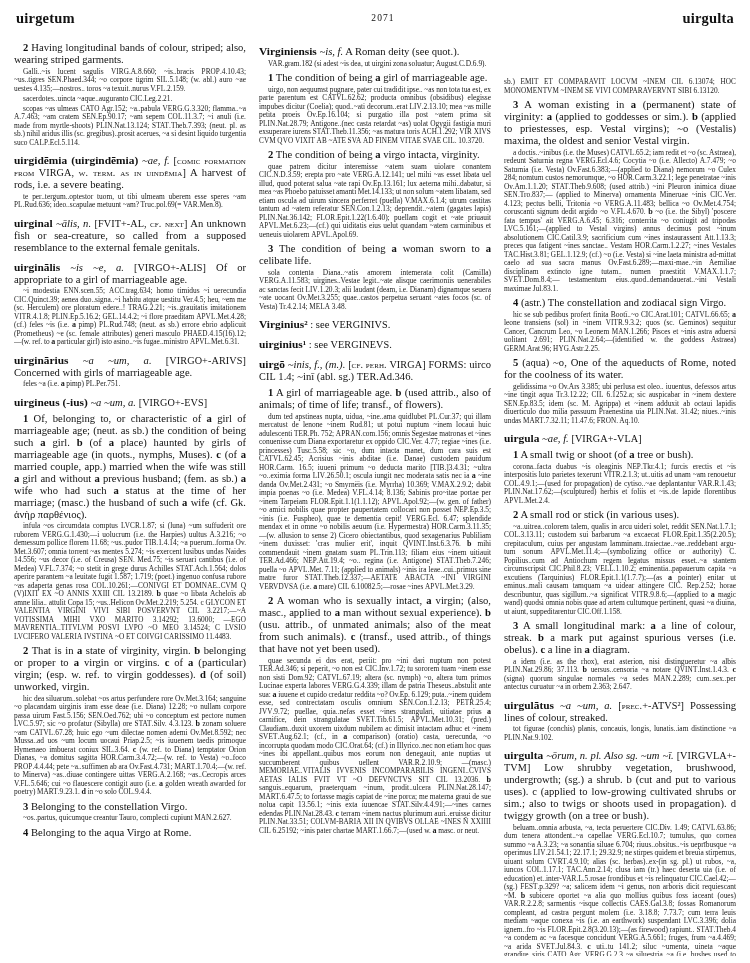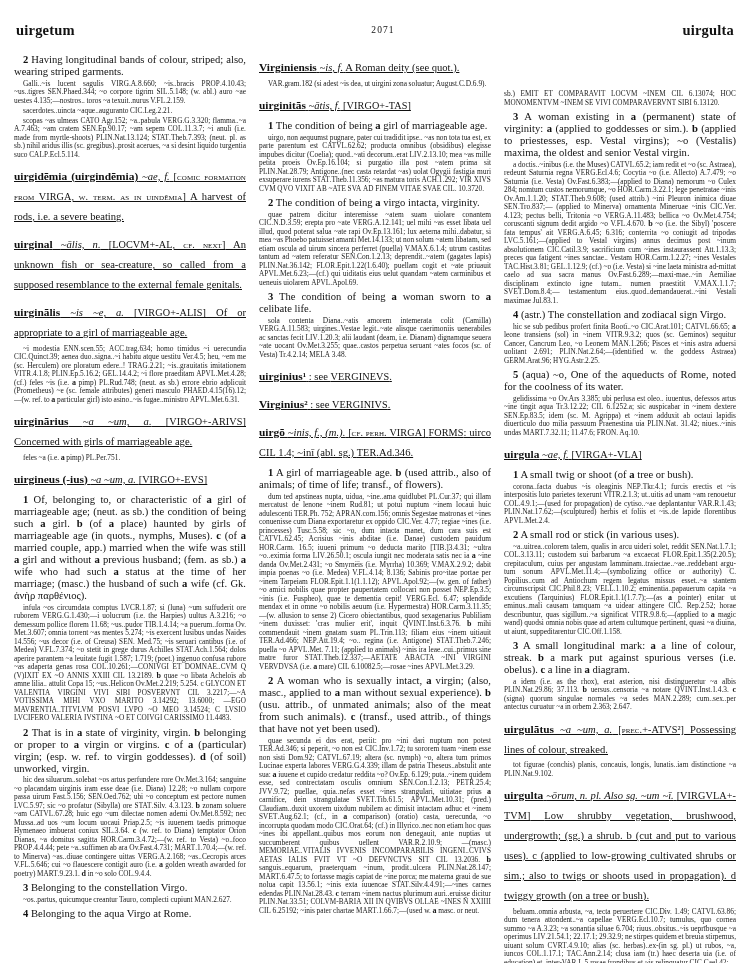--- a/index.html
+++ b/index.html
@@ -14,21 +14,21 @@
     font-family: "Liberation Serif", "DejaVu Serif", serif;
     color: #111;
     position: relative;
     overflow: hidden;
   }
   .page {
     width: 750px;
     height: 963px;
     position: relative;
     box-sizing: border-box;
-    padding: 22px 14px 8px 14px;
+    padding: 10px 14px 8px 14px;
   }
 
   
   .runhead {
     position: relative;
     height: 22px;
     margin-bottom: 6px;
   }
   .runhead .rh-left {
     position: absolute;
@@ -65,26 +65,25 @@
   .col {
     width: 232px;
     overflow: hidden;
     height: 918px;
   }
   .col + .col { margin-left: 13px; }
 
   
   .hw {
     font-size: 10.6px;
-    line-height: 20px;
+    line-height: 12.0px;
     text-align: justify;
     text-justify: inter-word;
     margin: 7px 0 0 0;
     text-indent: 0;
-    text-decoration: underline;
   }
   .sense {
     font-size: 10.6px;
     line-height: 12.0px;
     text-align: justify;
     margin: 4px 0 0 0;
     text-indent: 9px;
   }
 
   b.head {
@@ -127,46 +126,46 @@
     <div class="rh-right">uirgulta</div>
   </div>
 
   <div class="columns">
     <div class="col" id="col-0">
         <div class="sense"><span class="bno">2</span> <span>Having longitudinal bands of colour, striped; also, wearing striped garments.</span></div>
         <div class="cit">Galli..~is lucent sagulis <span class="sc">VIRG</span>.A.8.660; ~is..bracis <span class="sc">PROP</span>.4.10.43; ~us..tigres <span class="sc">SEN</span>.Phaed.344; ~o corpore tigrim <span class="sc">SIL</span>.5.148; (w. abl.) auro ~ae uestes 4.135;—nostros.. toros ~a texuit..nurus V.<span class="sc">FL</span>.2.159.</div>
         <div class="cit">sacerdotes..uincta ~aque..auguranto <span class="sc">CIC</span>.Leg.2.21.</div>
         <div class="cit">scopas ~as ulmeas <span class="sc">CATO</span> Agr.152; ~a..pabula <span class="sc">VERG</span>.G.3.320; flamma..~a A.7.463; ~am cratem <span class="sc">SEN</span>.Ep.90.17; ~am sepem <span class="sc">COL</span>.11.3.7; ~i anuli (i.e. made from myrtle-shoots) <span class="sc">PLIN</span>.Nat.13.124; <span class="sc">STAT</span>.Theb.7.393; (neut. pl. as sb.) nihil aridus illis (sc. gregibus)..prosit acerues, ~a si desint liquido turgentia suco <span class="sc">CALP</span>.Ecl.5.114.</div>
         <div class="hw"><b class="head">uirgidēmia (uirgindēmia)</b> <span class="it">~ae, f.</span> <span class="sc">[comic formation from VIRGA, w. term. as in uindēmia]</span> <span>A harvest of rods, i.e. a severe beating.</span></div>
-        <div class="hw"><b class="head">uirginal</b> <span class="it">~ālis, n.</span> <span class="sc">[LOCVM+-AL, cf. next]</span> <span>An unknown fish or sea-creature, so called from a supposed resemblance to the external female genitals.</span></div>
+        <div class="cit">te per..tergum..optestor tuom, ut tibi ulmeam uberem esse speres ~am <span class="sc">PL</span>.Rud.636; ideo..scapulae metuunt ~am? Truc.pol.69(= <span class="sc">VAR</span>.Men.8).</div>
+        <div class="hw"><b class="head">uirginal</b> <span class="it">~ālis, n.</span> <span class="sc">[FVIT+-AL, cf. next]</span> <span>An unknown fish or sea-creature, so called from a supposed resemblance to the external female genitals.</span></div>
         <div class="hw"><b class="head">uirginālis</b> <span class="it">~is ~e, a.</span> <span class="sc">[VIRGO+-ALIS]</span> <span>Of or appropriate to a girl of marriageable age.</span></div>
         <div class="cit">~i modestia <span class="sc">ENN</span>.scen.55; <span class="sc">ACC</span>.trag.634; homo timidus ~i uerecundia <span class="sc">CIC</span>.Quinct.39; aenea duo..signa..~i habitu atque uestitu Ver.4.5; heu, ~em me (sc. Herculem) ore ploratum edere..! <span class="sc">TRAG</span>.2.21; ~is..grauitatis imitationem <span class="sc">VITR</span>.4.1.8; <span class="sc">PLIN</span>.Ep.5.16.2; <span class="sc">GEL</span>.14.4.2; ~i flore praeditam <span class="sc">APVL</span>.Met.4.28; (cf.) feles ~is (i.e. <span class="bno">a</span> pimp) <span class="sc">PL</span>.Rud.748; (neut. as sb.) errore ebrio adplicuit (Prometheus) ~e (sc. female attributes) generi masculo <span class="sc">PHAED</span>.4.15(16).12;—(w. ref. to <span class="bno">a</span> particular girl) isto asino..~is fugae..ministro <span class="sc">APVL</span>.Met.6.31.</div>
         <div class="hw"><b class="head">uirginārius</b> <span class="it">~a ~um, a.</span> <span class="sc">[VIRGO+-ARIVS]</span> <span>Concerned with girls of marriageable age.</span></div>
         <div class="cit">feles ~a (i.e. <span class="bno">a</span> pimp) <span class="sc">PL</span>.Per.751.</div>
         <div class="hw"><b class="head">uirgineus (-ius)</b> <span class="it">~a ~um, a.</span> <span class="sc">[VIRGO+-EVS]</span></div>
         <div class="sense"><span class="bno">1</span> <span>Of, belonging to, or characteristic of <span class="bno">a</span> girl of marriageable age; (neut. as sb.) the condition of being such <span class="bno">a</span> girl.  <span class="bno">b</span> (of <span class="bno">a</span> place) haunted by girls of marriageable age (in quots., nymphs, Muses).  <span class="bno">c</span> (of <span class="bno">a</span> married couple, app.) married when the wife was still <span class="bno">a</span> girl and without <span class="bno">a</span> previous husband; (fem. as sb.) <span class="bno">a</span> wife who had such <span class="bno">a</span> status at the time of her marriage; (masc.) the husband of such <span class="bno">a</span> wife (cf. Gk. ἀνὴρ παρθένιος).</span></div>
         <div class="cit">infula ~os circumdata comptus <span class="sc">LVCR</span>.1.87; si (luna) ~um suffuderit ore ruborem <span class="sc">VERG</span>.G.1.430;—i uolucrum (i.e. the Harpies) uultus A.3.216; ~o demessum pollice florem 11.68; ~us..pudor <span class="sc">TIB</span>.1.4.14; ~a puerum..forma Ov. Met.3.607; omnia torrent ~as mentes 5.274; ~is exercent lusibus undas Naides 14.556; ~us decor (i.e. of Creusa) <span class="sc">SEN</span>. Med.75; ~is seruari cantibus (i.e. of Medea) V.<span class="sc">FL</span>.7.374; ~o stetit in grege durus Achilles <span class="sc">STAT</span>.Ach.1.564; dolos aperire parantem ~a leuitate fugit 1.587; 1.719; (poet.) ingenuo confusa rubore ~as adaperta genas rosa <span class="sc">COL</span>.10.261;—<span class="sc">CONIVGI</span> <span class="sc">ET</span> <span class="sc">DOMNAE</span>..<span class="sc">CVM</span> Q (V)<span class="sc">IXIT</span> <span class="sc">EX</span> ~O <span class="sc">ANNIS</span> <span class="sc">XXIII</span> <span class="sc">CIL</span> 13.2189.  <span class="bno">b</span> quae ~o libata Acheloïs ab amne lilia.. attulit Copa 15; ~us..Helicon Ov.Met.2.219; 5.254.  c <span class="sc">GLYCON</span> <span class="sc">ET</span> <span class="sc">VALENTIA</span> <span class="sc">VIRGINI</span> <span class="sc">VIVI</span> <span class="sc">SIBI</span> <span class="sc">POSVERVNT</span> <span class="sc">CIL</span> 3.2217;—~A <span class="sc">VOTISSIMA</span> <span class="sc">MIHI</span> <span class="sc">VXO</span> <span class="sc">MARITO</span> 3.14292; 13.6000; —<span class="sc">EGO</span> <span class="sc">MAVRENTIA</span>..<span class="sc">TITVLVM</span> <span class="sc">POSVI</span> <span class="sc">LVPO</span> ~O <span class="sc">MEO</span> 3.14524; C <span class="sc">LVSIO</span> <span class="sc">LVCIFERO</span> <span class="sc">VALERIA</span> <span class="sc">IVSTINA</span> ~O <span class="sc">ET</span> <span class="sc">COIVGI</span> <span class="sc">CARISSIMO</span> 11.4483.</div>
         <div class="sense"><span class="bno">2</span> <span>That is in <span class="bno">a</span> state of virginity, virgin.  <span class="bno">b</span> belonging or proper to <span class="bno">a</span> virgin or virgins.  <span class="bno">c</span> of <span class="bno">a</span> (particular) virgin; (esp. w. ref. to virgin goddesses).  <span class="bno">d</span> (of soil) unworked, virgin.</span></div>
         <div class="cit">hic dea siluarum..solebat ~os artus perfundere rore Ov.Met.3.164; sanguine ~o placandam uirginis iram esse deae (i.e. Diana) 12.28; ~o nullam corpore passa uirum Fast.5.156; <span class="sc">SEN</span>.Oed.762; ubi ~o conceptum est pectore numen <span class="sc">LVC</span>.5.97; sic ~o profatur (Sibylla) ore <span class="sc">STAT</span>.Silv. 4.3.123.  <span class="bno">b</span> zonam soluere ~am <span class="sc">CATVL</span>.67.28; huic ego ~um dilectae nomen ademi Ov.Met.8.592; nec Mussa..ad uos ~um locum uocaui Priap.2.5; ~is iuuenem taedis primoque Hymenaeo imbuerat coniux <span class="sc">SIL</span>.3.64.  <span class="bno">c</span> (w. ref. to Diana) temptator Orion Dianas, ~a domitus sagitta <span class="sc">HOR</span>.Carm.3.4.72;—(w. ref. to Vesta) ~o..foco <span class="sc">PROP</span>.4.4.44; pete ~a..suffimen ab ara Ov.Fast.4.731; <span class="sc">MART</span>.1.70.4;—(w. ref. to Minerva) ~as..diuae contingere uittas <span class="sc">VERG</span>.A.2.168; ~as..Cecropis arces V.<span class="sc">FL</span>.5.646; cui ~o flauescere contigit auro (i.e. <span class="bno">a</span> golden wreath awarded for poetry) <span class="sc">MART</span>.9.23.1.  <span class="bno">d</span> in ~o solo <span class="sc">COL</span>.9.4.4.</div>
         <div class="sense"><span class="bno">3</span> <span>Belonging to the constellation Virgo.</span></div>
         <div class="cit">~os..partus, quicumque creantur Tauro, complecti cupiunt <span class="sc">MAN</span>.2.627.</div>
         <div class="sense"><span class="bno">4</span> <span>Belonging to the aqua Virgo at Rome.</span></div>
       </div>
     <div class="col" id="col-1">
         <div class="hw"><b class="head">Virginiensis</b> <span class="it">~is, f.</span> <span>A Roman deity (see quot.).</span></div>
         <div class="cit"><span class="sc">VAR</span>.gram.182 (si adest ~is dea, ut uirgini zona soluatur; August.C.D.6.9).</div>
-        <div class="hw"><b class="head">uirginitās</b> <span class="it">~ātis, f.</span> <span class="sc">[VIRGO+-TAS]</span></div>
         <div class="sense"><span class="bno">1</span> <span>The condition of being <span class="bno">a</span> girl of marriageable age.</span></div>
         <div class="cit">uirgo, non aequumst pugnare, pater cui tradidit ipse.. ~as non tota tua est, ex parte parentum est <span class="sc">CATVL</span>.62.62; producta omnibus (obsidibus) elegisse impubes dicitur (Coelia); quod..~ati decorum..erat <span class="sc">LIV</span>.2.13.10; mea ~as mille petita proeis Ov.Ep.16.104; si purgatio illa post ~atem prima sit <span class="sc">PLIN</span>.Nat.28.79; Antigone..(nec casta retardat ~as) uolat Ogygii fastigia muri exsuperare iurens <span class="sc">STAT</span>.Theb.11.356; ~as matura toris <span class="sc">ACH</span>.1.292; <span class="sc">VIR</span> <span class="sc">XIVS</span> <span class="sc">CVM</span> <span class="sc">QVO</span> <span class="sc">VIXIT</span> <span class="sc">AB</span> ~<span class="sc">ATE</span> <span class="sc">SVA</span> <span class="sc">AD</span> <span class="sc">FINEM</span> <span class="sc">VITAE</span> <span class="sc">SVAE</span> <span class="sc">CIL</span>. 10.3720.</div>
         <div class="sense"><span class="bno">2</span> <span>The condition of being <span class="bno">a</span> virgo intacta, virginity.</span></div>
         <div class="cit">quae patrem dicitur interemisse ~atem suam uiolare conantem <span class="sc">CIC</span>.N.D.3.59; erepta pro ~ate <span class="sc">VERG</span>.A.12.141; uel mihi ~as esset libata uel illud, quod poterat salua ~ate rapi Ov.Ep.13.161; lux aeterna mihi..dabatur, si mea ~as Phoebo patuisset amanti Met.14.133; ut non solum ~atem libatam, sed etiam oscula ad uirum sincera perferret (puella) V.<span class="sc">MAX</span>.6.1.4; utrum castitas tantum ad ~atem referatur <span class="sc">SEN</span>.Con.1.2.13; deprendit..~atem (gagates lapis) <span class="sc">PLIN</span>.Nat.36.142; <span class="sc">FLOR</span>.Epit.1.22(1.6.40); puellam cogit et ~ate priuauit <span class="sc">APVL</span>.Met.6.23;—(cf.) qui uiditatis eius uelut quandam ~atem carminibus et ueneuis uiolarem <span class="sc">APVL</span>.Apol.69.</div>
         <div class="sense"><span class="bno">3</span> <span>The condition of being <span class="bno">a</span> woman sworn to <span class="bno">a</span> celibate life.</span></div>
         <div class="cit">sola contenta Diana..~atis amorem intemerata colit (Camilla) <span class="sc">VERG</span>.A.11.583; uirgines..Vestae legit..~ate alisque caerimoniis uenerabiles ac sanctas fecit <span class="sc">LIV</span>.1.20.3; alii laudant (deam, i.e. Dianam) dignamque seuera ~ate uocant Ov.Met.3.255; quae..castos perpetua seruant ~ates focos (sc. of Vesta) Tr.4.2.14; <span class="sc">MELA</span> 3.48.</div>
+        <div class="hw"><b class="head">Virginius²</b> <span>: see <span class="sc">VERGINIVS</span>.</span></div>
         <div class="hw"><b class="head">uirginius¹</b> <span>: see <span class="sc">VERGINEVS</span>.</span></div>
-        <div class="hw"><b class="head">Virginius²</b> <span>: see <span class="sc">VERGINIVS</span>.</span></div>
         <div class="hw"><b class="head">uirgō</b> <span class="it">~inis, f., (m.).</span> <span class="sc">[cf. perh. VIRGA]</span> <span><span class="sc">FORMS</span>: uirco <span class="sc">CIL</span> 1.4; ~inī (abl. sg.) <span class="sc">TER</span>.Ad.346.</span></div>
         <div class="sense"><span class="bno">1</span> <span>A girl of marriageable age.  <span class="bno">b</span> (used attrib., also of animals; of time of life; transf., of flowers).</span></div>
         <div class="cit">dum ted apstineas nupta, uidua, ~ine..ama quidlubet <span class="sc">PL</span>.Cur.37; qui illam mercatust de lenone ~inem Rud.81; ut potui nuptum ~inem locaui huic adulescenti <span class="sc">TER</span>.Ph. 752; <span class="sc">APRAN</span>.com.156; omnis Segestae matronas et ~ines conuenisse cum Diana exportaretur ex oppido <span class="sc">CIC</span>.Ver. 4.77; regiae ~ines (i.e. princesses) Tusc.5.58; sic ~o, dum intacta manet, dum cara suis est <span class="sc">CATVL</span>.62.45; Acrisius ~inis abditae (i.e. Danae) custodem pauidum <span class="sc">HOR</span>.Carm. 16.5; iuueni primum ~o deducta marito [<span class="sc">TIB</span>.]3.4.31; ~ultra ~o..eximia forma <span class="sc">LIV</span>.26.50.1; oscula iungit nec moderata satis nec ia <span class="bno">a</span> ~ine danda Ov.Met.2.431; ~o Smyrnëis (i.e. Myrrha) 10.369; V.<span class="sc">MAX</span>.2.9.2; dabit impia poenas ~o (i.e. Medea) V.<span class="sc">FL</span>.4.14; 8.136; Sabinis pro~itae portae per ~inem Tarpeiam <span class="sc">FLOR</span>.Epit.1.1(1.1.12); <span class="sc">APVL</span>.Apol.92;—(w. gen. of father) ~o amici nobilis quae propter paupertatem collocari non posset <span class="sc">NEP</span>.Ep.3.5; ~inis (i.e. Fuspheo), quae te dementia cepit! <span class="sc">VERG</span>.Ecl. 6.47; splendide mendax et in omne ~o nobilis aeuum (i.e. Hypermestra) <span class="sc">HOR</span>.Carm.3.11.35;—(w. allusion to sense 2) Cicero obiectantibus, quod sexagenarius Publiliam ~inem duxisset: 'cras mulier erit', inquit <span class="sc">QVINT</span>.Inst.6.3.76.  <span class="bno">b</span> mihi commendauit ~inem gnatam suam <span class="sc">PL</span>.Trin.113; filiam eius ~inem uitiauit <span class="sc">TER</span>.Ad.466; <span class="sc">NEP</span>.Att.19.4; ~o.. regina (i.e. Antigone) <span class="sc">STAT</span>.Theb.7.246; puella ~o <span class="sc">APVL</span>.Met. 7.11; (applied to animals) ~inis ira leae..cui..primus sine matre furor <span class="sc">STAT</span>.Theb.12.337;—<span class="sc">AETATE</span> <span class="sc">ABACTA</span> ~<span class="sc">INI</span> <span class="sc">VIRGINI</span> <span class="sc">VERVDVSA</span> (i.e. <span class="bno">a</span> mare) <span class="sc">CIL</span> 6.10082.5;—rosae ~ines <span class="sc">APVL</span>.Met.3.29.</div>
         <div class="sense"><span class="bno">2</span> <span>A woman who is sexually intact, <span class="bno">a</span> virgin; (also, masc., applied to <span class="bno">a</span> man without sexual experience).  <span class="bno">b</span> (usu. attrib., of unmated animals; also of the meat from such animals).  <span class="bno">c</span> (transf., used attrib., of things that have not yet been used).</span></div>
         <div class="cit">quae secunda ei dos erat, periit: pro ~ini dari nuptum non potest <span class="sc">TER</span>.Ad.346; si peperit, ~o non est <span class="sc">CIC</span>.Inv.1.72; tu sororem tuam ~inem esse non sisti Dom.92; <span class="sc">CATVL</span>.67.19; altera (sc. nymph) ~o, altera tum primos Lucinae experta labores <span class="sc">VERG</span>.G.4.339; illam de patria Theseus..abstulit ante sua: <span class="bno">a</span> iuuene et cupido credatur reddita ~o? Ov.Ep. 6.129; puta..~inem quidem esse, sed contrectatam osculis omnium <span class="sc">SEN</span>.Con.1.2.13; <span class="sc">PETR</span>.25.4; <span class="sc">JVV</span>.9.72; puellae, quia..nefas esset ~ines strangulari, uitiatae prius <span class="bno">a</span> carnifice, dein strangulatae <span class="sc">SVET</span>.Tib.61.5; <span class="sc">APVL</span>.Met.10.31; (pred.) Claudiam..duxit uxorem uixdum nubilem ac dimisit intactam adhuc et ~inem <span class="sc">SVET</span>.Aug.62.1; (cf., in <span class="bno">a</span> comparison) (oratio) casta, uerecunda, ~o incorrupta quodam modo <span class="sc">CIC</span>.Orat.64; (cf.) in Illyrico..nec non etiam hoc quas ~ines ibi appellant..quibus mos eorum non denegauit, ante nuptias ut succumberent quibus uellent <span class="sc">VAR</span>.R.2.10.9; —(masc.) <span class="sc">MEMORIAE</span>..<span class="sc">VITALIS</span> <span class="sc">IVVENIS</span> <span class="sc">INCOMPARABILIS</span> <span class="sc">INGENI</span>..<span class="sc">CVIVS</span> <span class="sc">AETAS</span> <span class="sc">IALIS</span> <span class="sc">FVIT</span> <span class="sc">VT</span> ~O <span class="sc">DEFVNCTVS</span> <span class="sc">SIT</span> <span class="sc">CIL</span> 13.2036.  <span class="bno">b</span> sanguis..equarum, praeterquam ~inum, prodit..ulcera <span class="sc">PLIN</span>.Nat.28.147; <span class="sc">MART</span>.6.47.5; to fortasse magis capiat de ~ine porca; me materna graui de sue nolua capit 13.56.1; ~inis exta iuuencae <span class="sc">STAT</span>.Silv.4.4.91;—~ines carnes edendas <span class="sc">PLIN</span>.Nat.28.43.  <span class="bno">c</span> terram ~inem nactus plurimum auri..eruisse dicitur <span class="sc">PLIN</span>.Nat.33.51; <span class="sc">COLVM</span>-<span class="sc">BARIA</span> <span class="sc">XII</span> <span class="sc">IN</span> <span class="sc">QVIBVS</span> <span class="sc">OLLAE</span> ~<span class="sc">INES</span> Ñ <span class="sc">XXIIII</span> <span class="sc">CIL</span> 6.25192; ~inis pater chartae <span class="sc">MART</span>.1.66.7;—(used w. <span class="bno">a</span> masc. or neut.</div>
       </div>
     <div class="col" id="col-2">
         <div class="cit noind">sb.) <span class="sc">EMIT</span> <span class="sc">ET</span> <span class="sc">COMPARAVIT</span> <span class="sc">LOCVM</span> ~<span class="sc">INEM</span> <span class="sc">CIL</span> 6.13074; <span class="sc">HOC</span> <span class="sc">MONOMENTVM</span> ~<span class="sc">INEM</span> <span class="sc">SE</span> <span class="sc">VIVI</span> <span class="sc">COMPARAVERVNT</span> <span class="sc">SIBI</span> 6.13120.</div>
         <div class="sense"><span class="bno">3</span> <span>A woman existing in <span class="bno">a</span> (permanent) state of virginity: <span class="bno">a</span> (applied to goddesses or sim.).  <span class="bno">b</span> (applied to priestesses, esp. Vestal virgins); ~o (Vestalis) maxima, the oldest and senior Vestal virgin.</span></div>
         <div class="cit">a doctis..~inibus (i.e. the Muses) <span class="sc">CATVL</span>.65.2; iam redit et ~o (sc. Astraea), redeunt Saturnia regna <span class="sc">VERG</span>.Ecl.4.6; Cocytia ~o (i.e. Allecto) A.7.479; ~o Saturnia (i.e. Vesta) Ov.Fast.6.383;—(applied to Diana) nemorum ~o Culex 284; nomtum custos nemorumque, ~o <span class="sc">HOR</span>.Carm.3.22.1; lege penetratae ~inis Ov.Am.1.1.20; <span class="sc">STAT</span>.Theb.9.608; (used attrib.) ~ini Pleuron inimica diuae <span class="sc">SEN</span>.Tro.837;— (applied to Minerva) ornamenta Mineruae ~inis <span class="sc">CIC</span>.Ver. 4.123; pectus belli, Tritonia ~o <span class="sc">VERG</span>.A.11.483; bellica ~o Ov.Met.4.754; coruscanti signum dedit argido ~o V.<span class="sc">FL</span>.4.670.  <span class="bno">b</span> ~o (i.e. the Sibyl) 'poscere fata tempus' ait <span class="sc">VERG</span>.A.6.45; 6.316; conterrita ~o coniugit ad tripodas <span class="sc">LVC</span>.5.161;—(applied to Vestal virgins) annus decimus post ~inum absolutionem <span class="sc">CIC</span>.Catil.3.9; sacrificium cum ~ines instaurassent Att.1.13.3; preces qua fatigent ~ines sanctae.. Vestam <span class="sc">HOR</span>.Carm.1.2.27; ~ines Vestales <span class="sc">TAC</span>.Hist.3.81; <span class="sc">GEL</span>.1.12.9; (cf.) ~o (i.e. Vesta) si ~ine laeta ministra ad-mittat caelo ad sua sacra manus Ov.Fast.6.289;—maxi-mae..~in Aemiliae disciplinam extincto igne tutam.. numen praestitit V.<span class="sc">MAX</span>.1.1.7; <span class="sc">SVET</span>.Dom.8.4;— testamentum eius..quod..demandauerat..~ini Vestali maximae Jul.83.1.</div>

